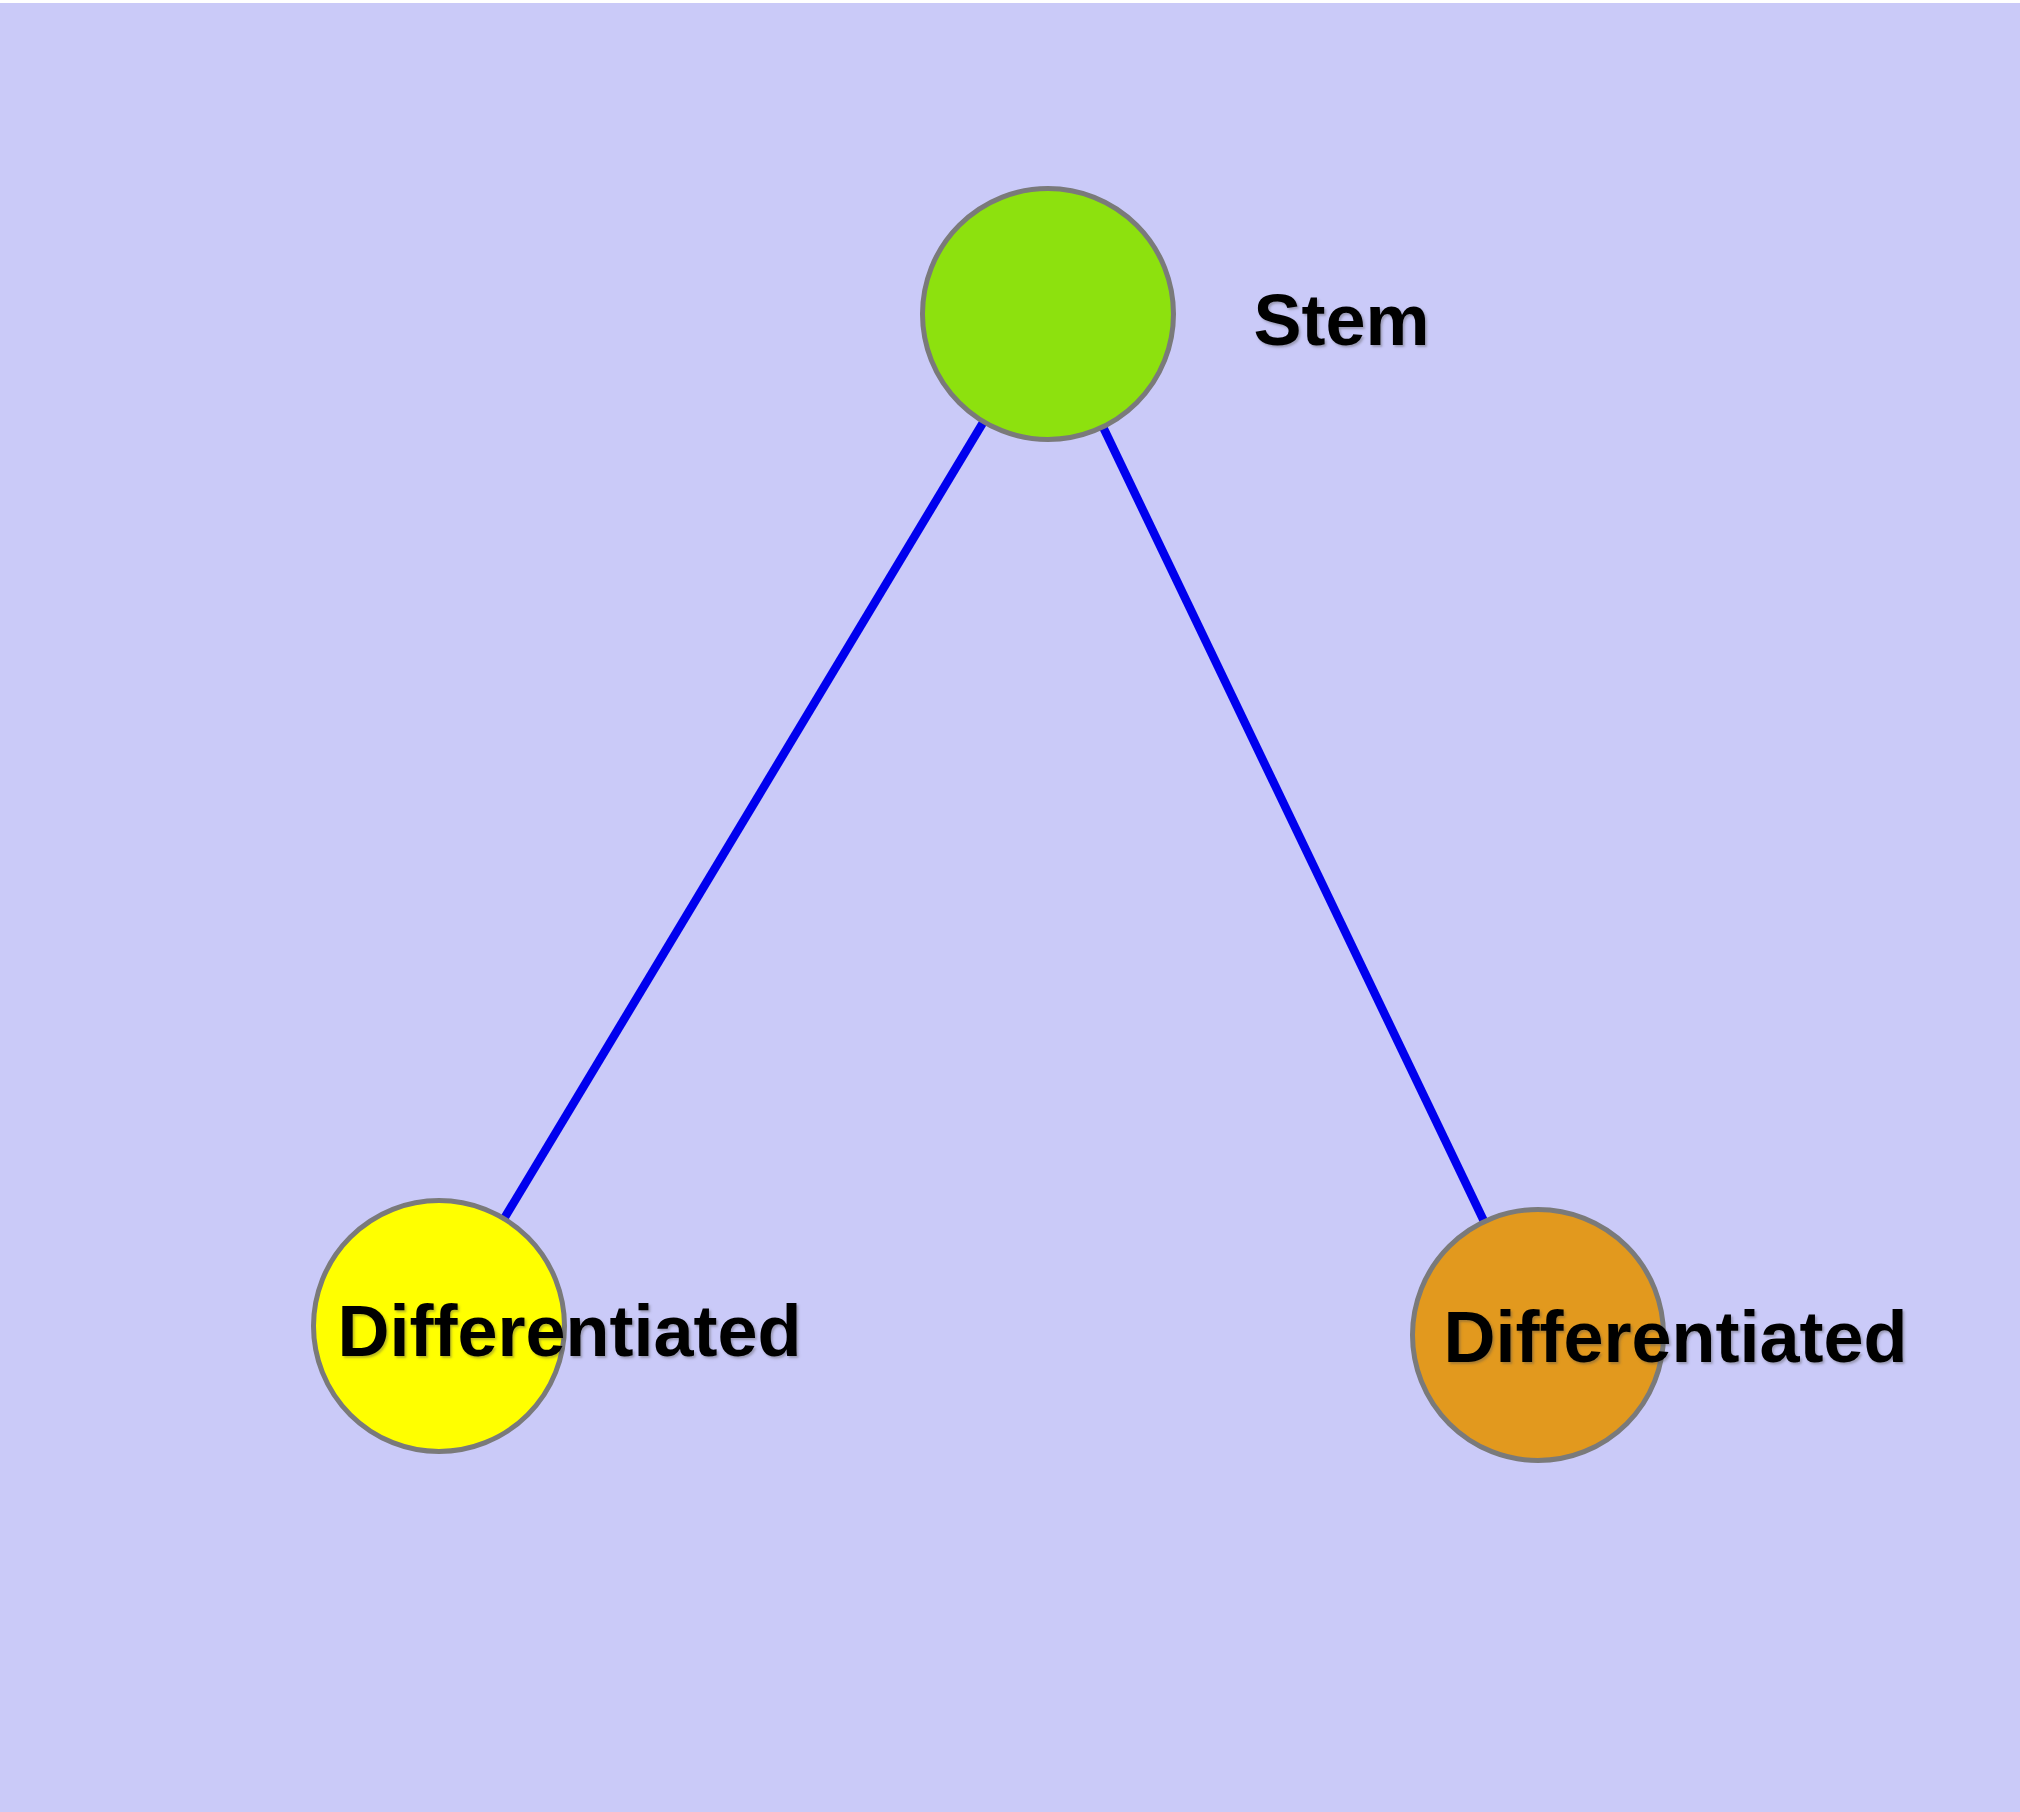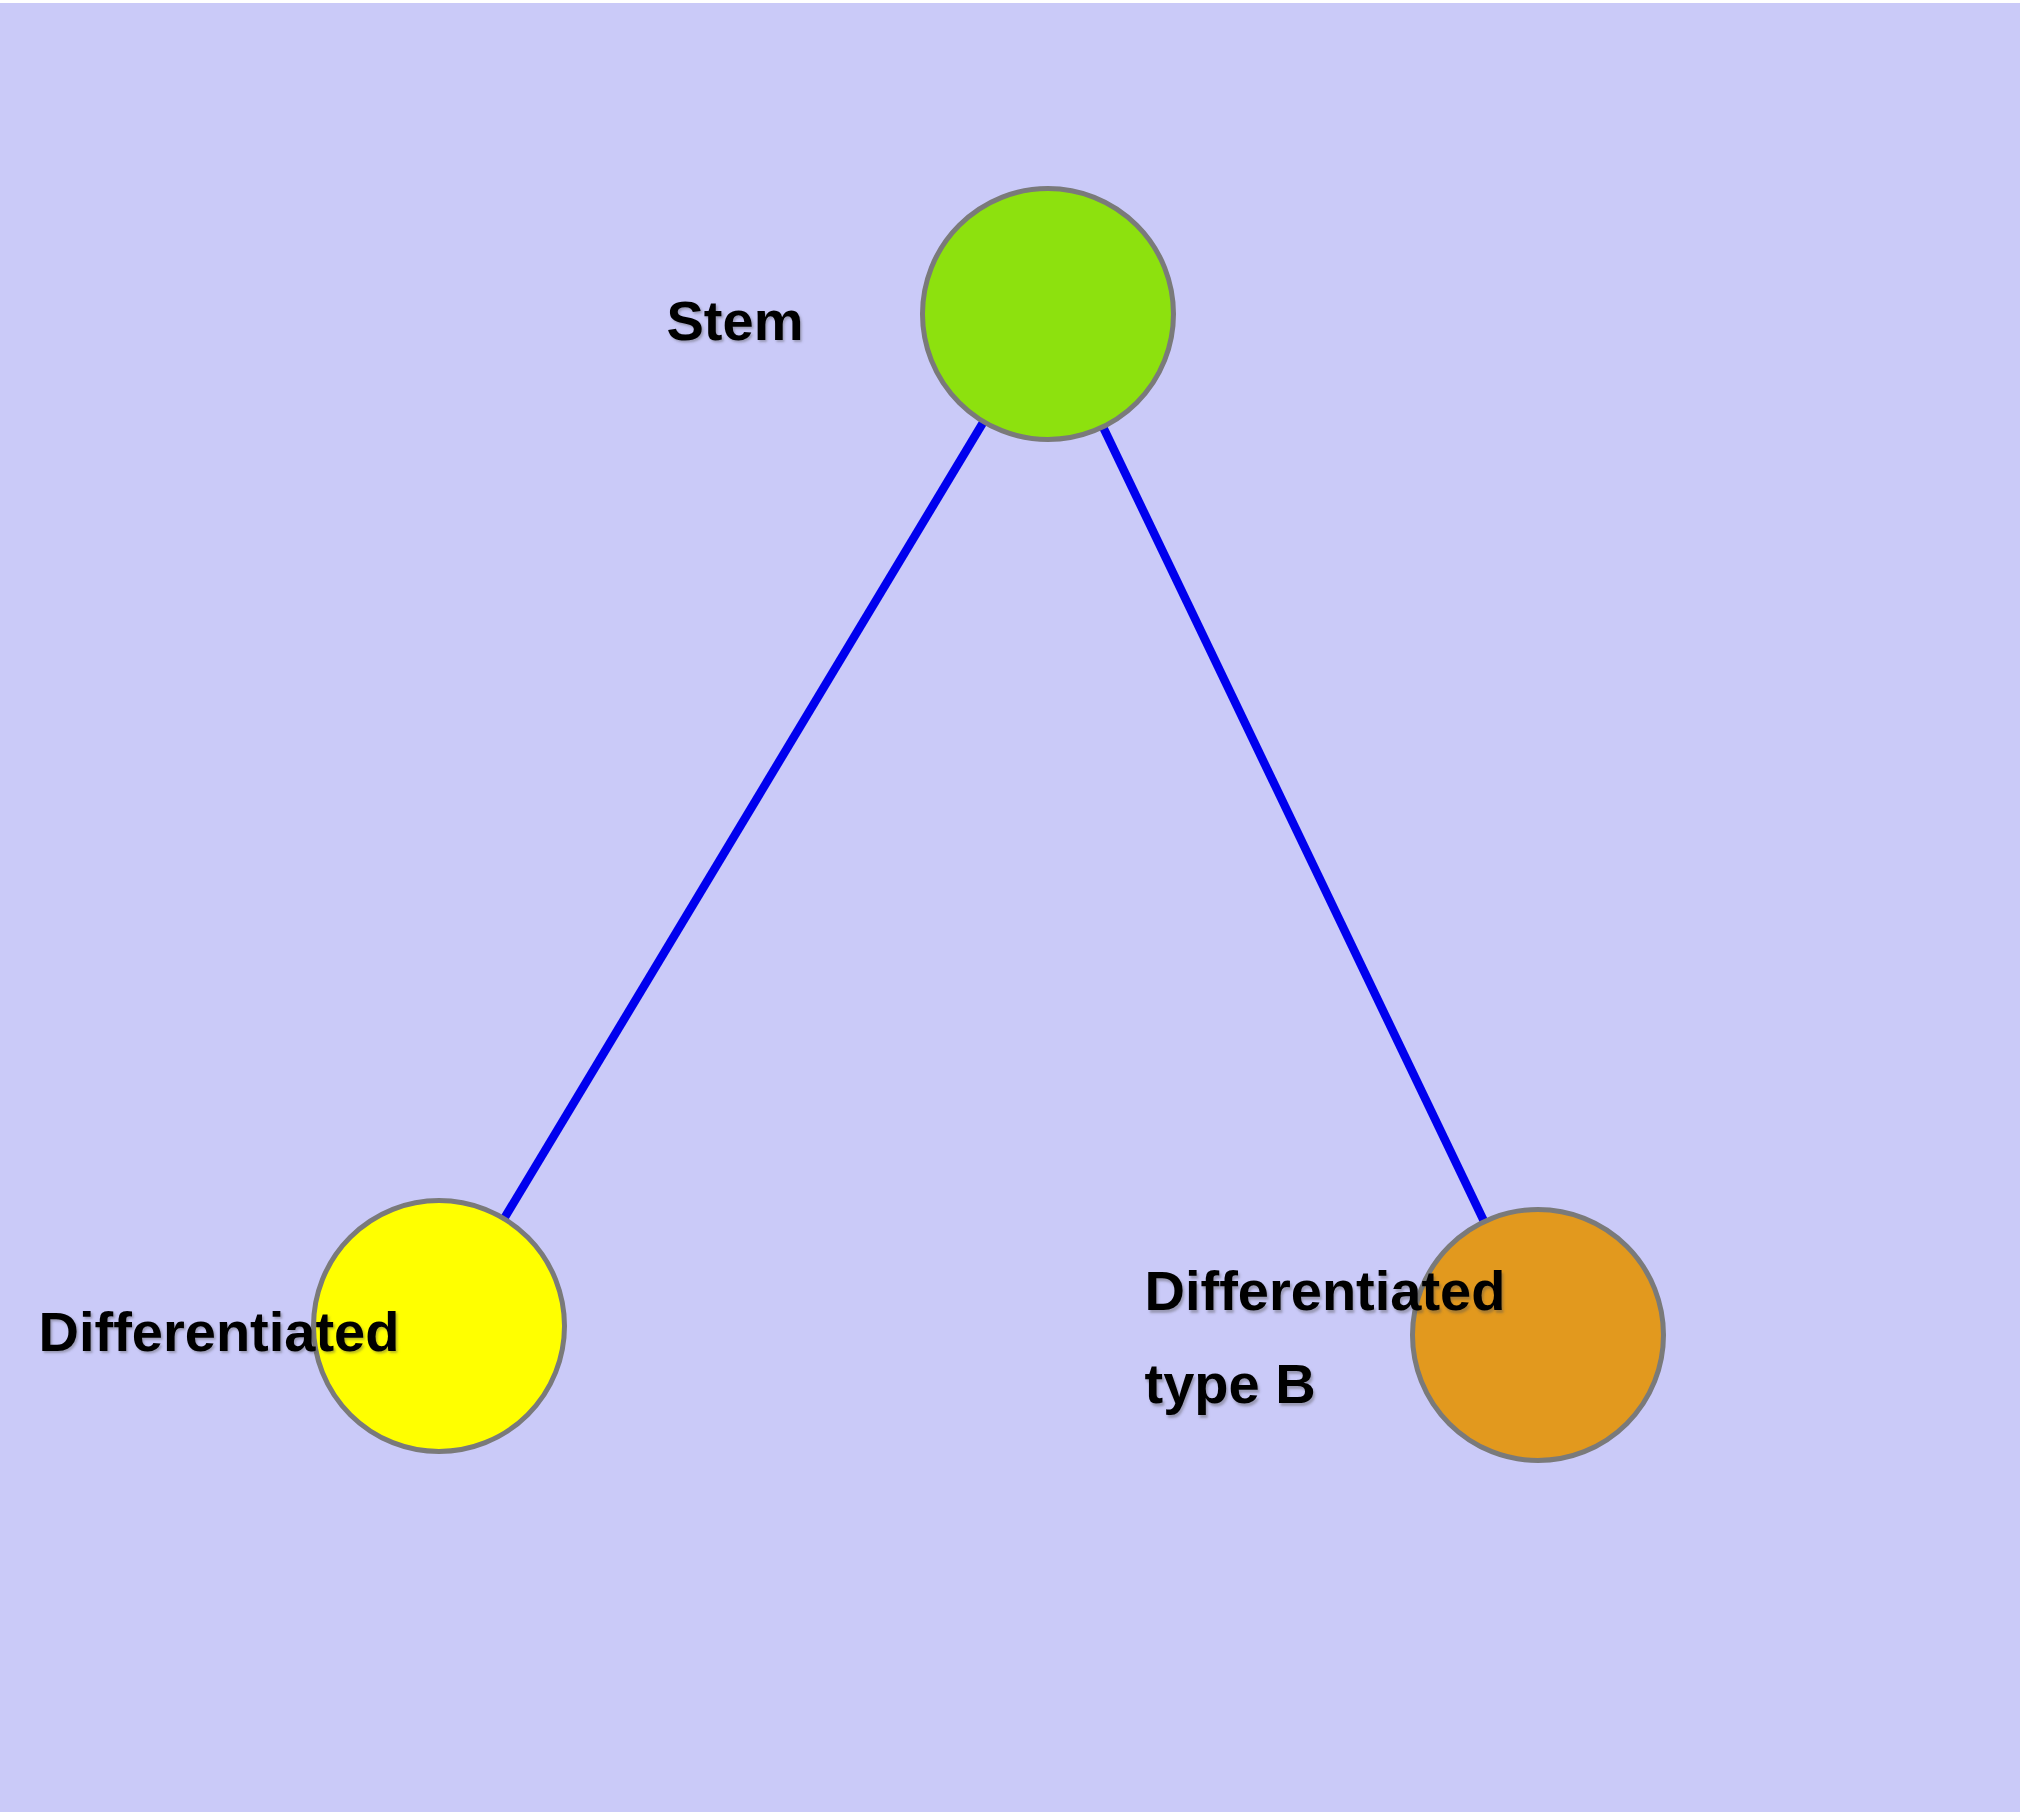--- a/index.html
+++ b/index.html
@@ -43,23 +43,23 @@
     border-radius: 50%;
     transform: translate(-50%, -50%);
   }
   .node.stem   { left: 1048px; top: 314px;  background: var(--stem-fill,   #8DE10E); }
   .node.type-a { left: 439px;  top: 1326px; background: var(--type-a-fill, #FFFF00); }
   .node.type-b { left: 1538px; top: 1335px; background: var(--type-b-fill, #E2991E); }
   .node-label {
     position: absolute;
     width: 763px;
     transform: translate(-50%, -50%);
-    text-align: left;
+    text-align: right;
     font-weight: bold;
-    font-size: 56px;
+    font-size: 72px;
     line-height: 93px;
     color: var(--label-text, #000000);
     text-shadow: 1.7px 2.5px 2.5px rgba(80, 80, 80, 0.40);
     white-space: nowrap;
   }
   .node-label .line { display: block; }
   .node-label.stem-label   { left: 1048px; top: 320px;  }
   .node-label.type-a-label { left: 420px;  top: 1331px; }
   .node-label.type-b-label { left: 1526px; top: 1337px; }
 </style>
@@ -80,18 +80,17 @@
   <div class="node-label stem-label">
     <span class="line">Stem</span>
   </div>
 
   <div class="node-label type-a-label">
     <span class="line">Differentiated</span>
   </div>
 
   <div class="node-label type-b-label">
     <span class="line">Differentiated</span>
-    <span class="line">type B</span>
   </div>
 
   <div class="top-strip"></div>
 </div>
 
 
 </body></html>

